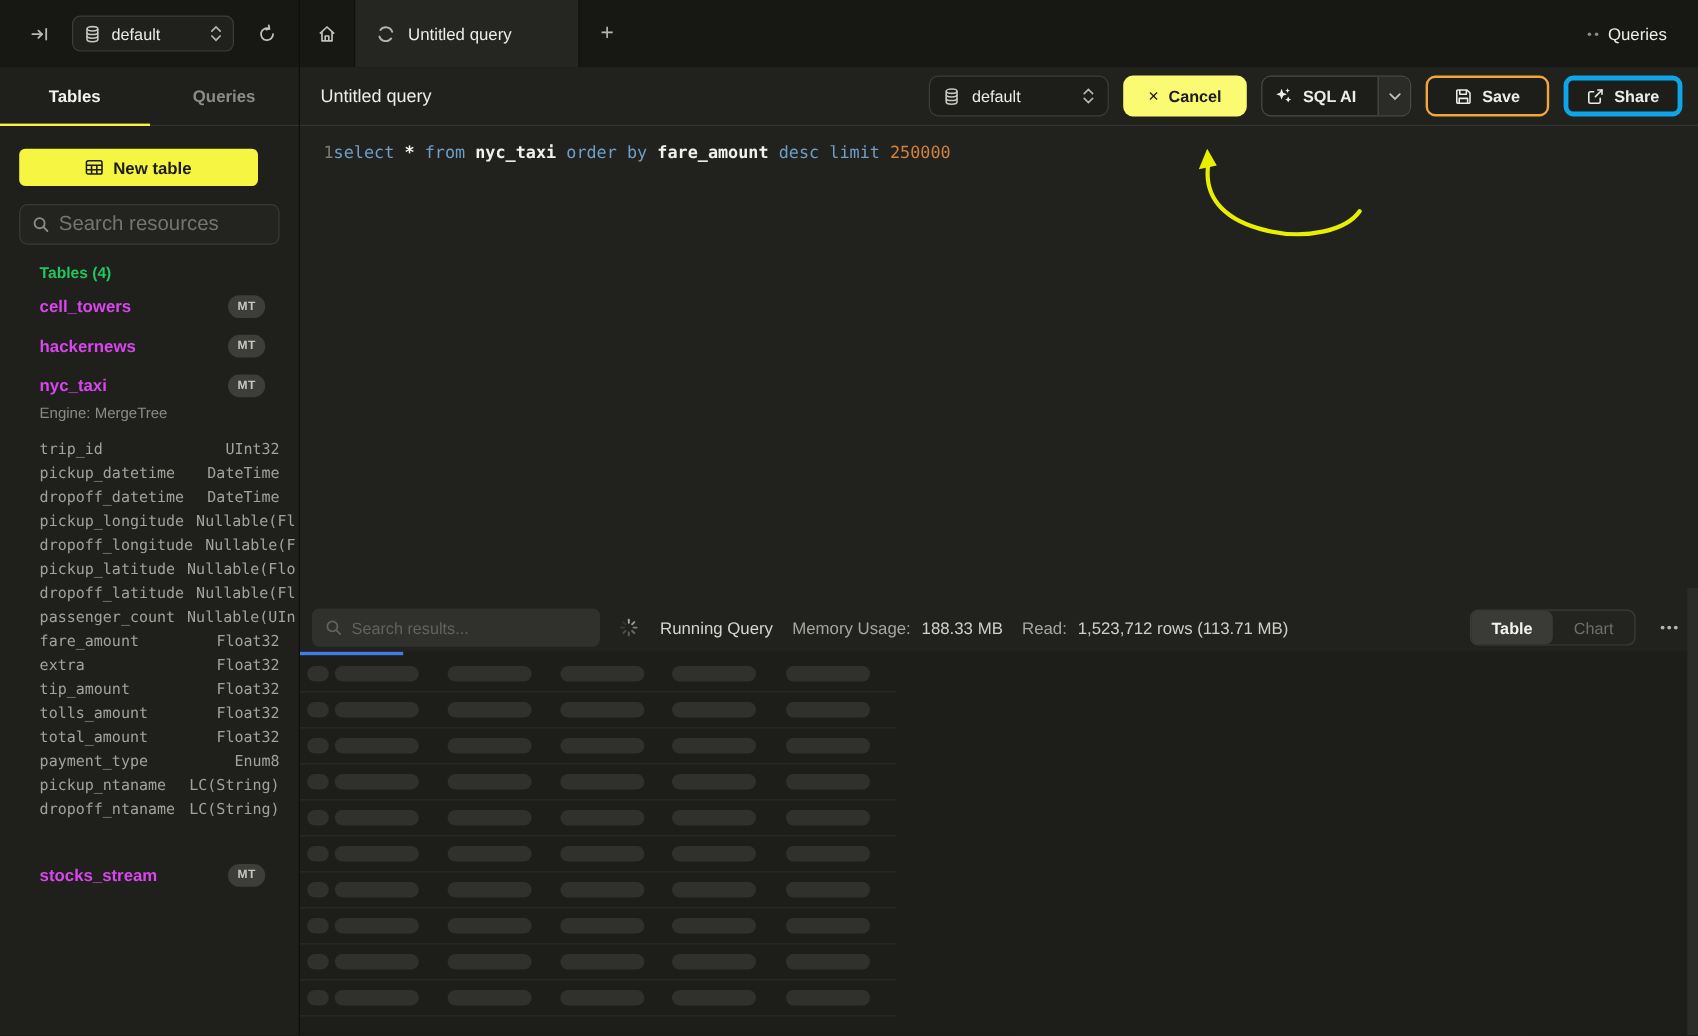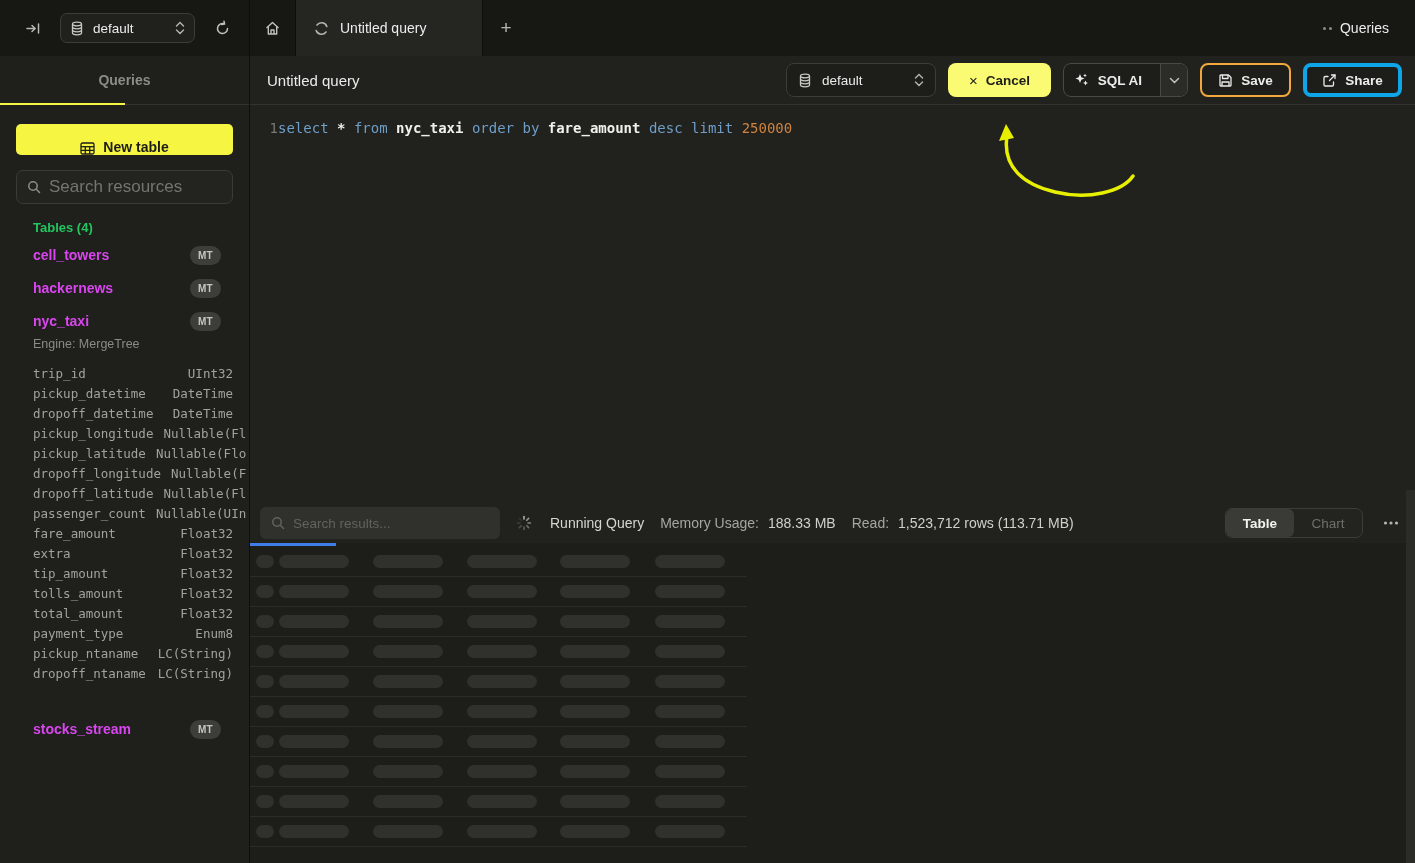--- a/index.html
+++ b/index.html
@@ -20,21 +20,21 @@
   .queries-link { display:flex; align-items:center; gap:8px; color:#ececea; font-size:14px; font-weight:500; cursor:pointer; }
   .dots-icon { display:flex; gap:3px; }
   .dots-icon i { width:3px; height:3px; border-radius:50%; background:#8c8c87; }
 
   
   .sidebar { position:absolute; left:0; top:56px; width:250px; height:807px; background:#1f1f1c; border-right:1px solid #0e0e0c; }
   .side-tabs { position:relative; height:49px; display:flex; border-bottom:1px solid #33332f; }
   .side-tab { flex:1; display:flex; align-items:center; justify-content:center; font-size:14px; font-weight:600; color:#8c8c87; cursor:pointer; }
   .side-tab.active { color:#f2f2ef; }
   .side-tab-underline { position:absolute; left:0; bottom:-1px; width:125px; height:2px; background:#f5f542; }
-  .new-table-btn { position:absolute; left:16px; top:68px; width:217px; height:31px; background:#f5f542; border:none; border-radius:5px; display:flex; align-items:flex-end; justify-content:center; gap:8px; font-family:"Liberation Sans",sans-serif; font-size:14px; font-weight:600; color:#1c1c19; cursor:pointer; }
+  .new-table-btn { position:absolute; left:16px; top:68px; width:199px; height:31px; background:#f5f542; border:none; border-radius:5px; display:flex; align-items:center; justify-content:center; gap:8px; font-family:"Liberation Sans",sans-serif; font-size:14px; font-weight:600; color:#1c1c19; cursor:pointer; }
   .side-search { position:absolute; left:16px; top:114px; width:217px; height:34px; background:#232320; border:1px solid #3a3a36; border-radius:7px; display:flex; align-items:center; gap:8px; padding:0 10px; }
   .side-search input { flex:1; background:transparent; border:none; outline:none; color:#fde047; font-size:17px; font-family:"Liberation Sans",sans-serif; }
   .side-search input::placeholder { color:#75756f; }
   .section-hdr { position:absolute; left:33px; top:164px; font-size:13px; font-weight:600; color:#22c55e; }
   .tbl-row { position:absolute; left:0; width:250px; height:30px; display:flex; align-items:center; padding:0 29px 0 33px; cursor:pointer; }
   .tbl-row .tname { font-size:14px; font-weight:600; color:#d946ef; flex:1; }
   .badge { width:31px; height:19px; border-radius:10px; background:#3d3d39; color:#c6c6c1; font-size:10px; font-weight:700; display:flex; align-items:center; justify-content:center; letter-spacing:.4px; }
   .engine-line { position:absolute; left:33px; top:281px; font-size:12.5px; color:#8b8b86; }
   .cols { position:absolute; left:0; top:307px; width:250px; }
   .col-row { display:flex; justify-content:space-between; align-items:center; height:20px; padding:0 17px 0 33px; overflow:hidden; font-family:"DejaVu Sans Mono","Liberation Mono",monospace; font-size:12.5px; color:#a2a29d; white-space:nowrap; }
@@ -46,21 +46,21 @@
   .toolbar { position:relative; height:49px; border-bottom:1px solid #33332f; display:flex; align-items:center; padding:0 13px 0 17px; gap:12px; }
   .q-title { font-size:15px; font-weight:500; color:#ececea; margin-right:auto; }
   .tb-select { width:150px; height:34px; border:1px solid #3c3c38; border-radius:8px; background:#1d1d1a; display:flex; align-items:center; gap:10px; padding:0 11px; color:#ececea; font-size:13.5px; cursor:pointer; }
   .tb-select .lbl { flex:1; }
   .btn { height:34px; border-radius:8px; display:flex; align-items:center; justify-content:center; gap:8px; font-size:13.5px; font-weight:600; cursor:pointer; font-family:"Liberation Sans",sans-serif; }
   .btn-cancel { width:103px; background:#fafa73; color:#1c1c19; border:none; }
   .btn-cancel .x { font-size:15px; font-weight:500; }
   .btn-sqlai { width:125px; background:#1d1d1a; color:#ececea; border:1px solid #4a4a45; padding:0; overflow:hidden; }
   .btn-sqlai .sa-main { flex:1; display:flex; align-items:center; justify-content:center; gap:8px; height:100%; }
   .btn-sqlai .sa-caret { width:27px; height:100%; display:flex; align-items:center; justify-content:center; background:#2b2b27; border-left:1px solid #4a4a45; }
-  .btn-save { width:91px; background:#1d1d1a; color:#ececea; border:2px solid #f0a73e; }
+  .btn-save { width:103px; background:#1d1d1a; color:#ececea; border:2px solid #f0a73e; }
   .btn-share { width:99px; background:#1d1d1a; color:#ececea; border:4px solid #0ea5e9; }
 
   
   .editor { position:relative; height:385px; background:#21211e; }
   .code-line { display:flex; align-items:center; height:20px; margin-top:13px; font-family:"DejaVu Sans Mono","Liberation Mono",monospace; font-size:14px; }
   .gutter { width:28px; text-align:right; color:#7a7a75; flex:0 0 28px; }
   .code { white-space:pre; }
   .tok-kw { color:#6f9fc8; }
   .tok-id { color:#f0f0ed; font-weight:bold; }
   .tok-num { color:#d0833f; }
@@ -160,20 +160,21 @@
             <i></i>
             <i></i>
           </span>
         <span>Queries</span>
       </div>
     </div>
   </header>
 
   <aside class="sidebar">
     <div class="side-tabs">
+      <div class="side-tab active">Tables</div>
       <div class="side-tab">Queries</div>
       <div class="side-tab-underline"></div>
     </div>
 
     <button class="new-table-btn">
       <span>
         <svg width="15" height="13" viewBox="0 0 15 13" fill="none" stroke="#1c1c19" stroke-width="1.3">
             <rect x="1" y="1" width="13" height="11" rx="1.5"></rect>
             <path d="M1 4.7 H14"></path>
             <path d="M1 8.4 H14"></path>
@@ -221,26 +222,26 @@
         </div>
       <div class="col-row">
           <span class="cname">dropoff_datetime</span>
           <span class="ctype">DateTime</span>
         </div>
       <div class="col-row">
           <span class="cname">pickup_longitude</span>
           <span class="ctype">Nullable(Fl</span>
         </div>
       <div class="col-row">
+          <span class="cname">dropoff_longitude</span>
+          <span class="ctype">Nullable(F</span>
+        </div>
+      <div class="col-row">
           <span class="cname">pickup_latitude</span>
           <span class="ctype">Nullable(Flo</span>
-        </div>
-      <div class="col-row">
-          <span class="cname">dropoff_longitude</span>
-          <span class="ctype">Nullable(F</span>
         </div>
       <div class="col-row">
           <span class="cname">dropoff_latitude</span>
           <span class="ctype">Nullable(Fl</span>
         </div>
       <div class="col-row">
           <span class="cname">passenger_count</span>
           <span class="ctype">Nullable(UIn</span>
         </div>
       <div class="col-row">

